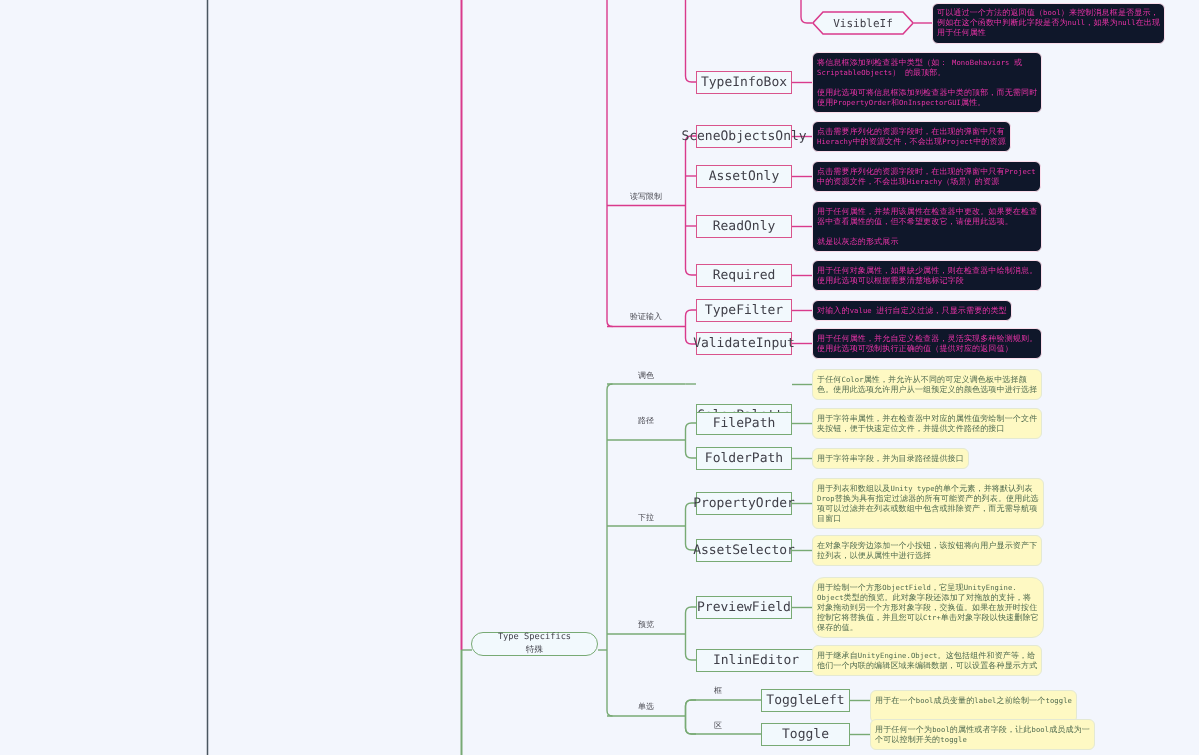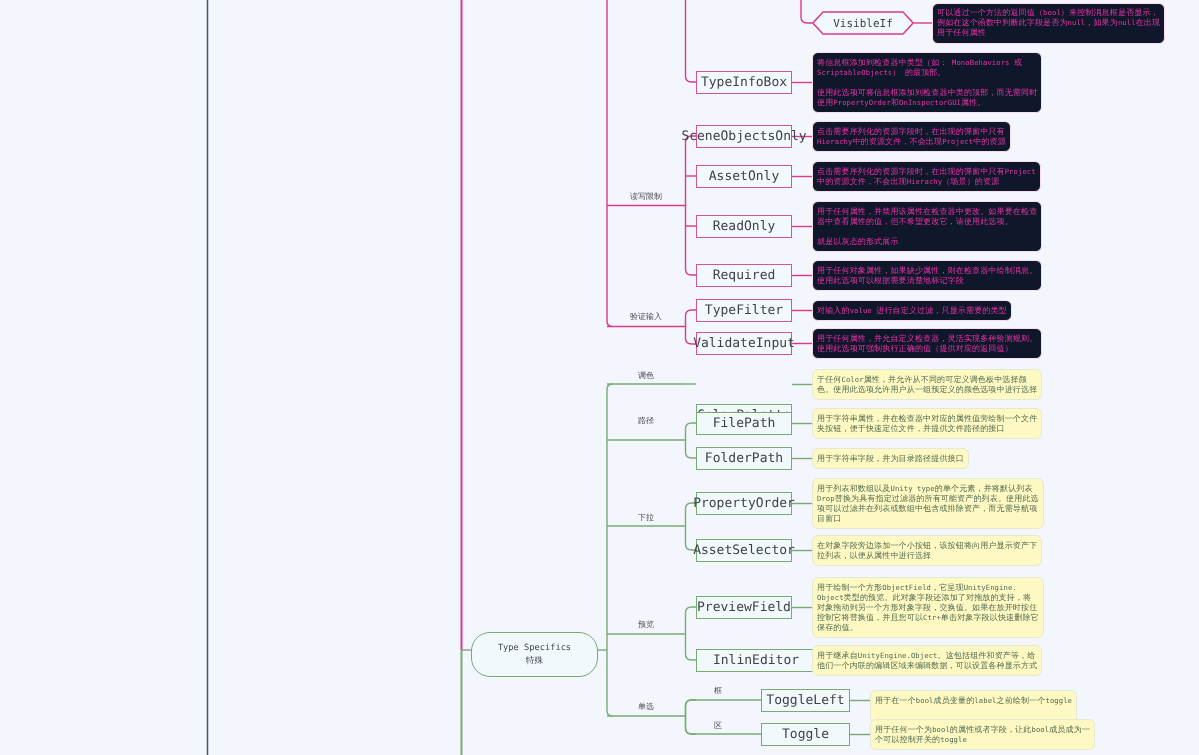--- a/index.html
+++ b/index.html
@@ -181,21 +181,21 @@
       <div class="panel green" style="left: 812px; top: 478px; height: 51px;">
         <div>用于列表和数组以及<span class="lat">Unity type</span>的单个元素，并将默认列表</div>
         <div><span class="lat">Drop</span>替换为具有指定过滤器的所有可能资产的列表。使用此选</div>
         <div>项可以过滤并在列表或数组中包含或排除资产，而无需导航项</div>
         <div>目窗口</div>
       </div>
       <div class="panel green" style="left: 812px; top: 535px; height: 31px;">
         <div>在对象字段旁边添加一个小按钮，该按钮将向用户显示资产下</div>
         <div>拉列表，以便从属性中进行选择</div>
       </div>
-      <div class="panel green" style="left: 812px; top: 577px; height: 61px;">
+      <div class="panel green" style="left: 812px; top: 577px; height: 61px; border-radius: 12px;">
         <div>用于绘制一个方形<span class="lat">ObjectField</span>，它呈现<span class="lat">UnityEngine.</span></div>
         <div><span class="lat">Object</span>类型的预览。此对象字段还添加了对拖放的支持，将</div>
         <div>对象拖动到另一个方形对象字段，交换值。如果在放开时按住</div>
         <div>控制它将替换值，并且您可以<span class="lat">Ctr+</span>单击对象字段以快速删除它</div>
         <div>保存的值。</div>
       </div>
       <div class="panel green" style="left: 812px; top: 645px; height: 31px;">
         <div>用于继承自<span class="lat">UnityEngine.Object</span>。这包括组件和资产等，给</div>
         <div>他们一个内联的编辑区域来编辑数据，可以设置各种显示方式</div>
       </div>
@@ -208,18 +208,18 @@
       </div>
       <div class="blabel" style="left: 630px; top: 192px;">读写限制</div>
       <div class="blabel" style="left: 630px; top: 312px;">验证输入</div>
       <div class="blabel" style="left: 638px; top: 371px;">调色</div>
       <div class="blabel" style="left: 638px; top: 416px;">路径</div>
       <div class="blabel" style="left: 638px; top: 513px;">下拉</div>
       <div class="blabel" style="left: 638px; top: 620px;">预览</div>
       <div class="blabel" style="left: 638px; top: 702px;">单选</div>
       <div class="blabel" style="left: 714px; top: 686px;">框</div>
       <div class="blabel" style="left: 714px; top: 721px;">区</div>
-      <div class="root" style="left: 471px; top: 632px; width: 127px; height: 45px;">
+      <div class="root" style="left: 471px; top: 632px; width: 127px; height: 24px;">
         <div>Type Specifics</div>
         <div>特殊</div>
       </div>
     </div>
 </div>
 
 </body></html>

